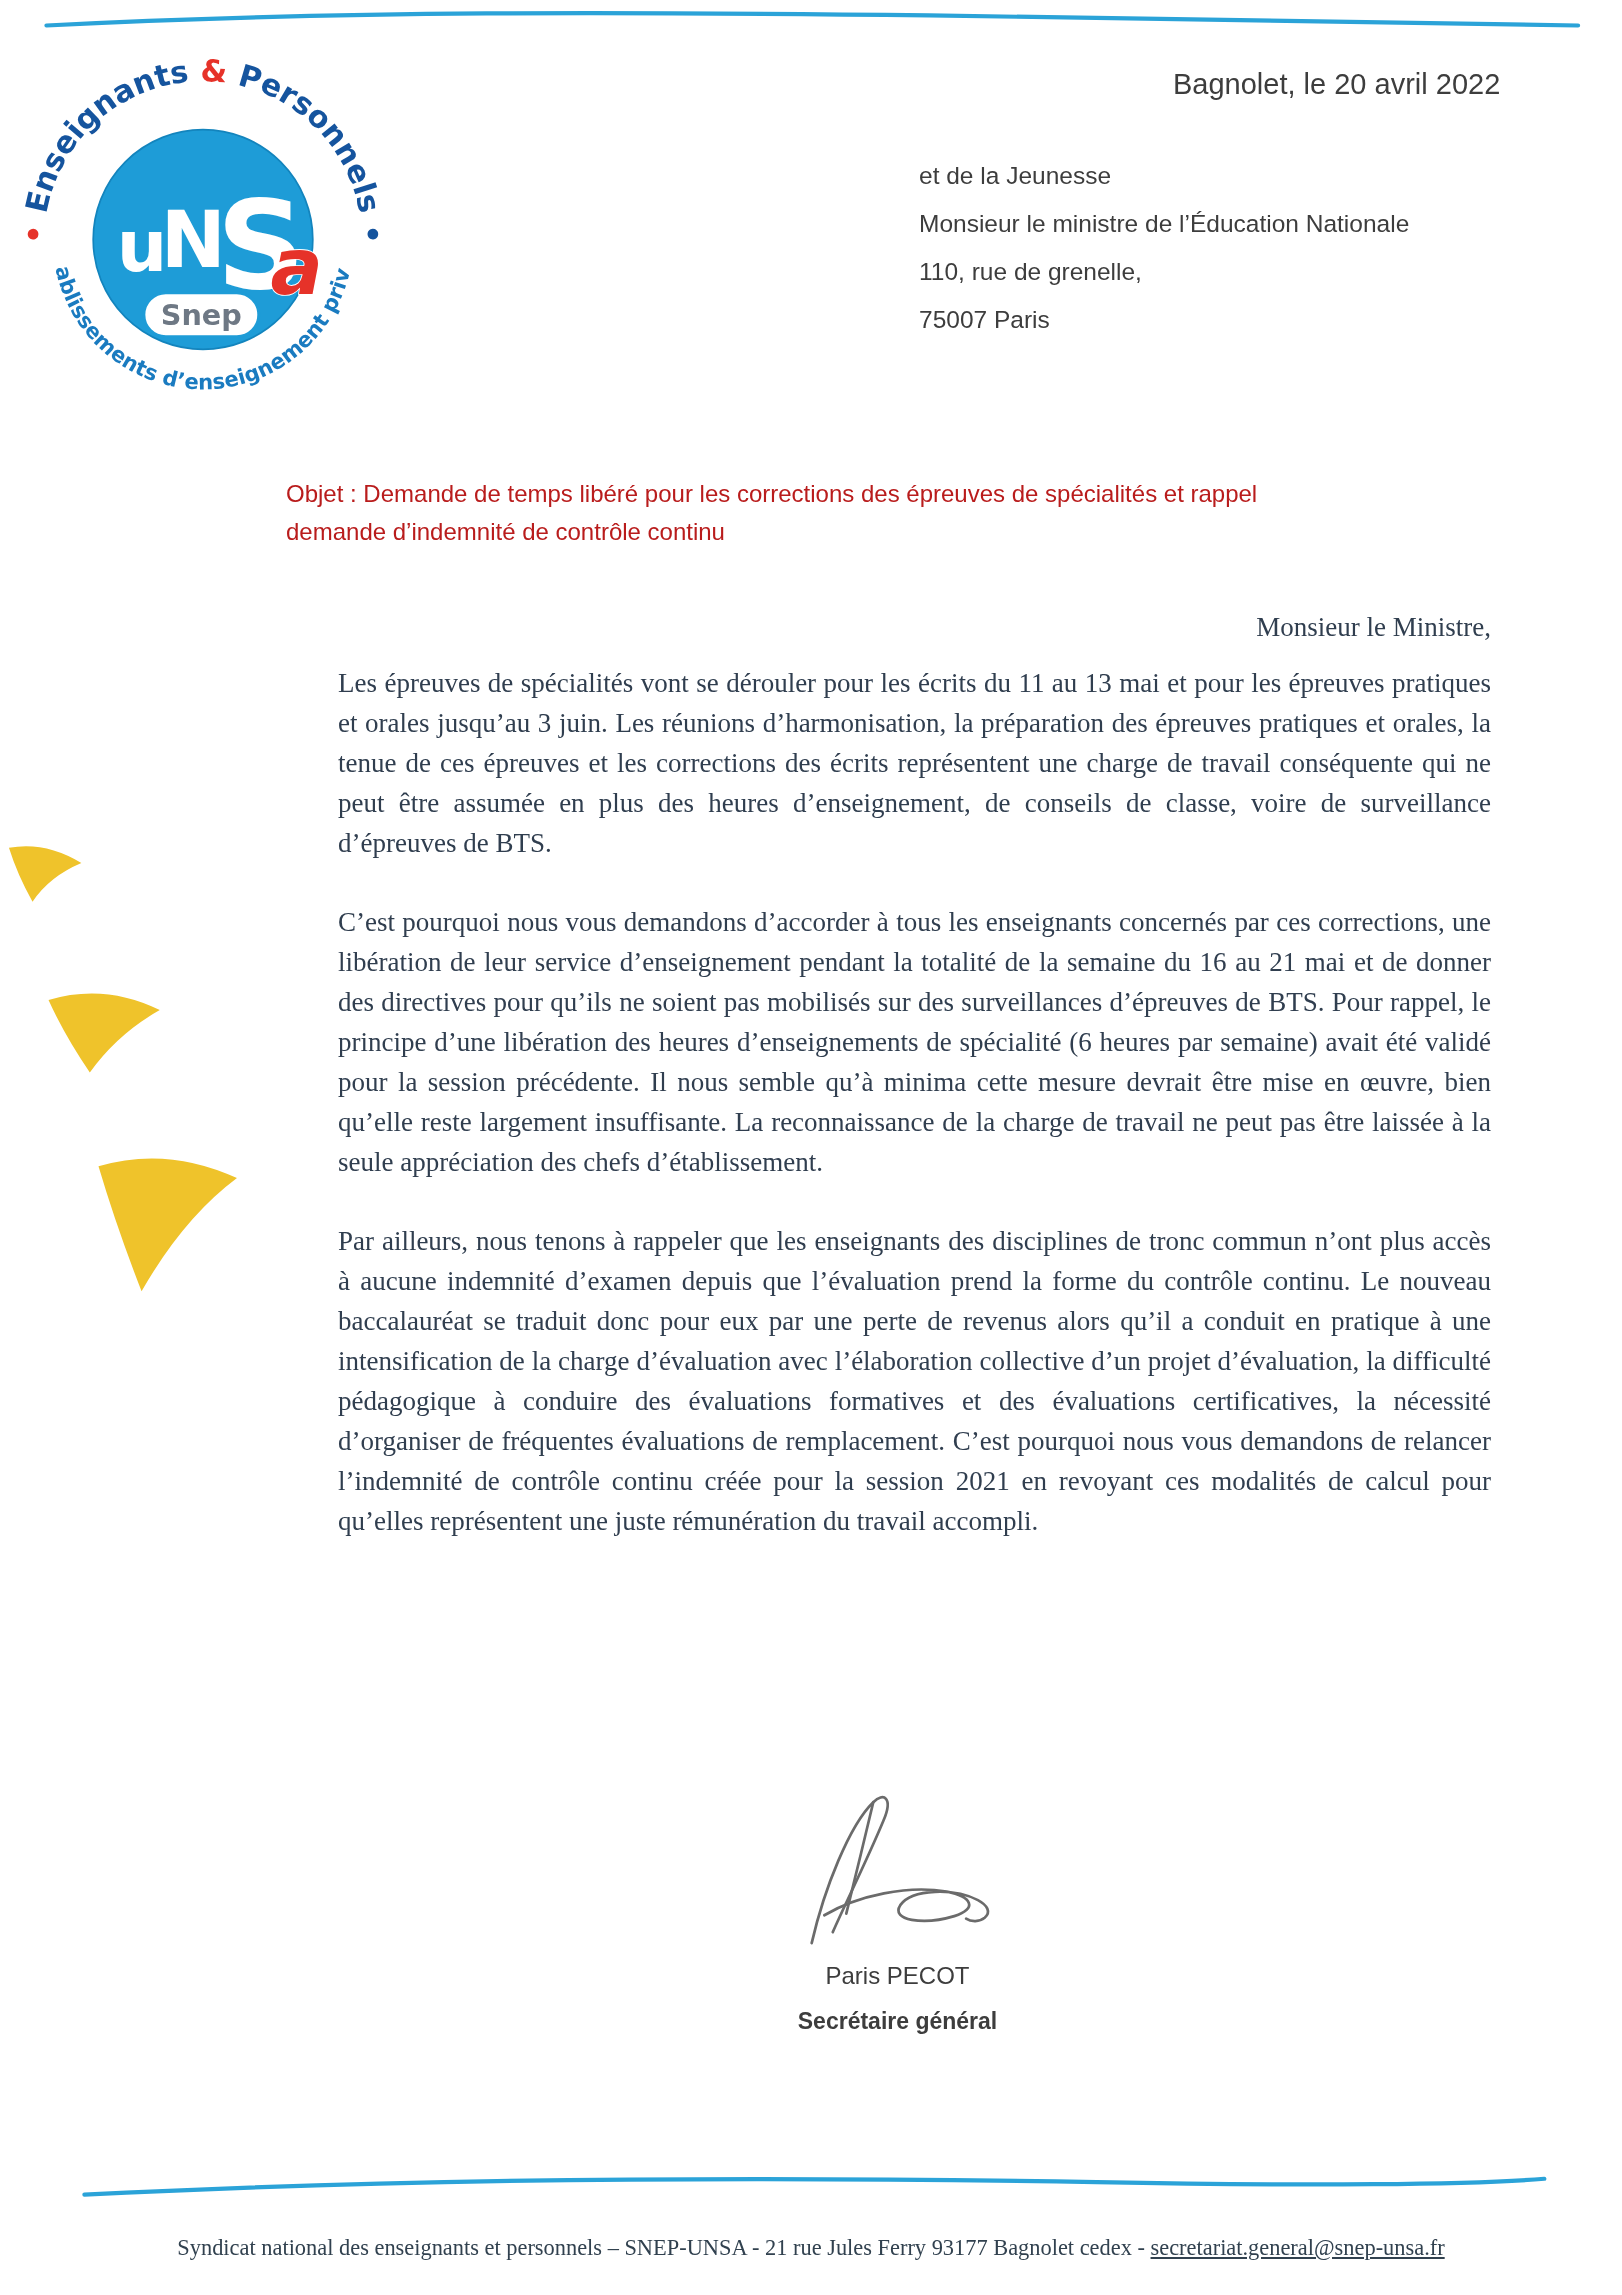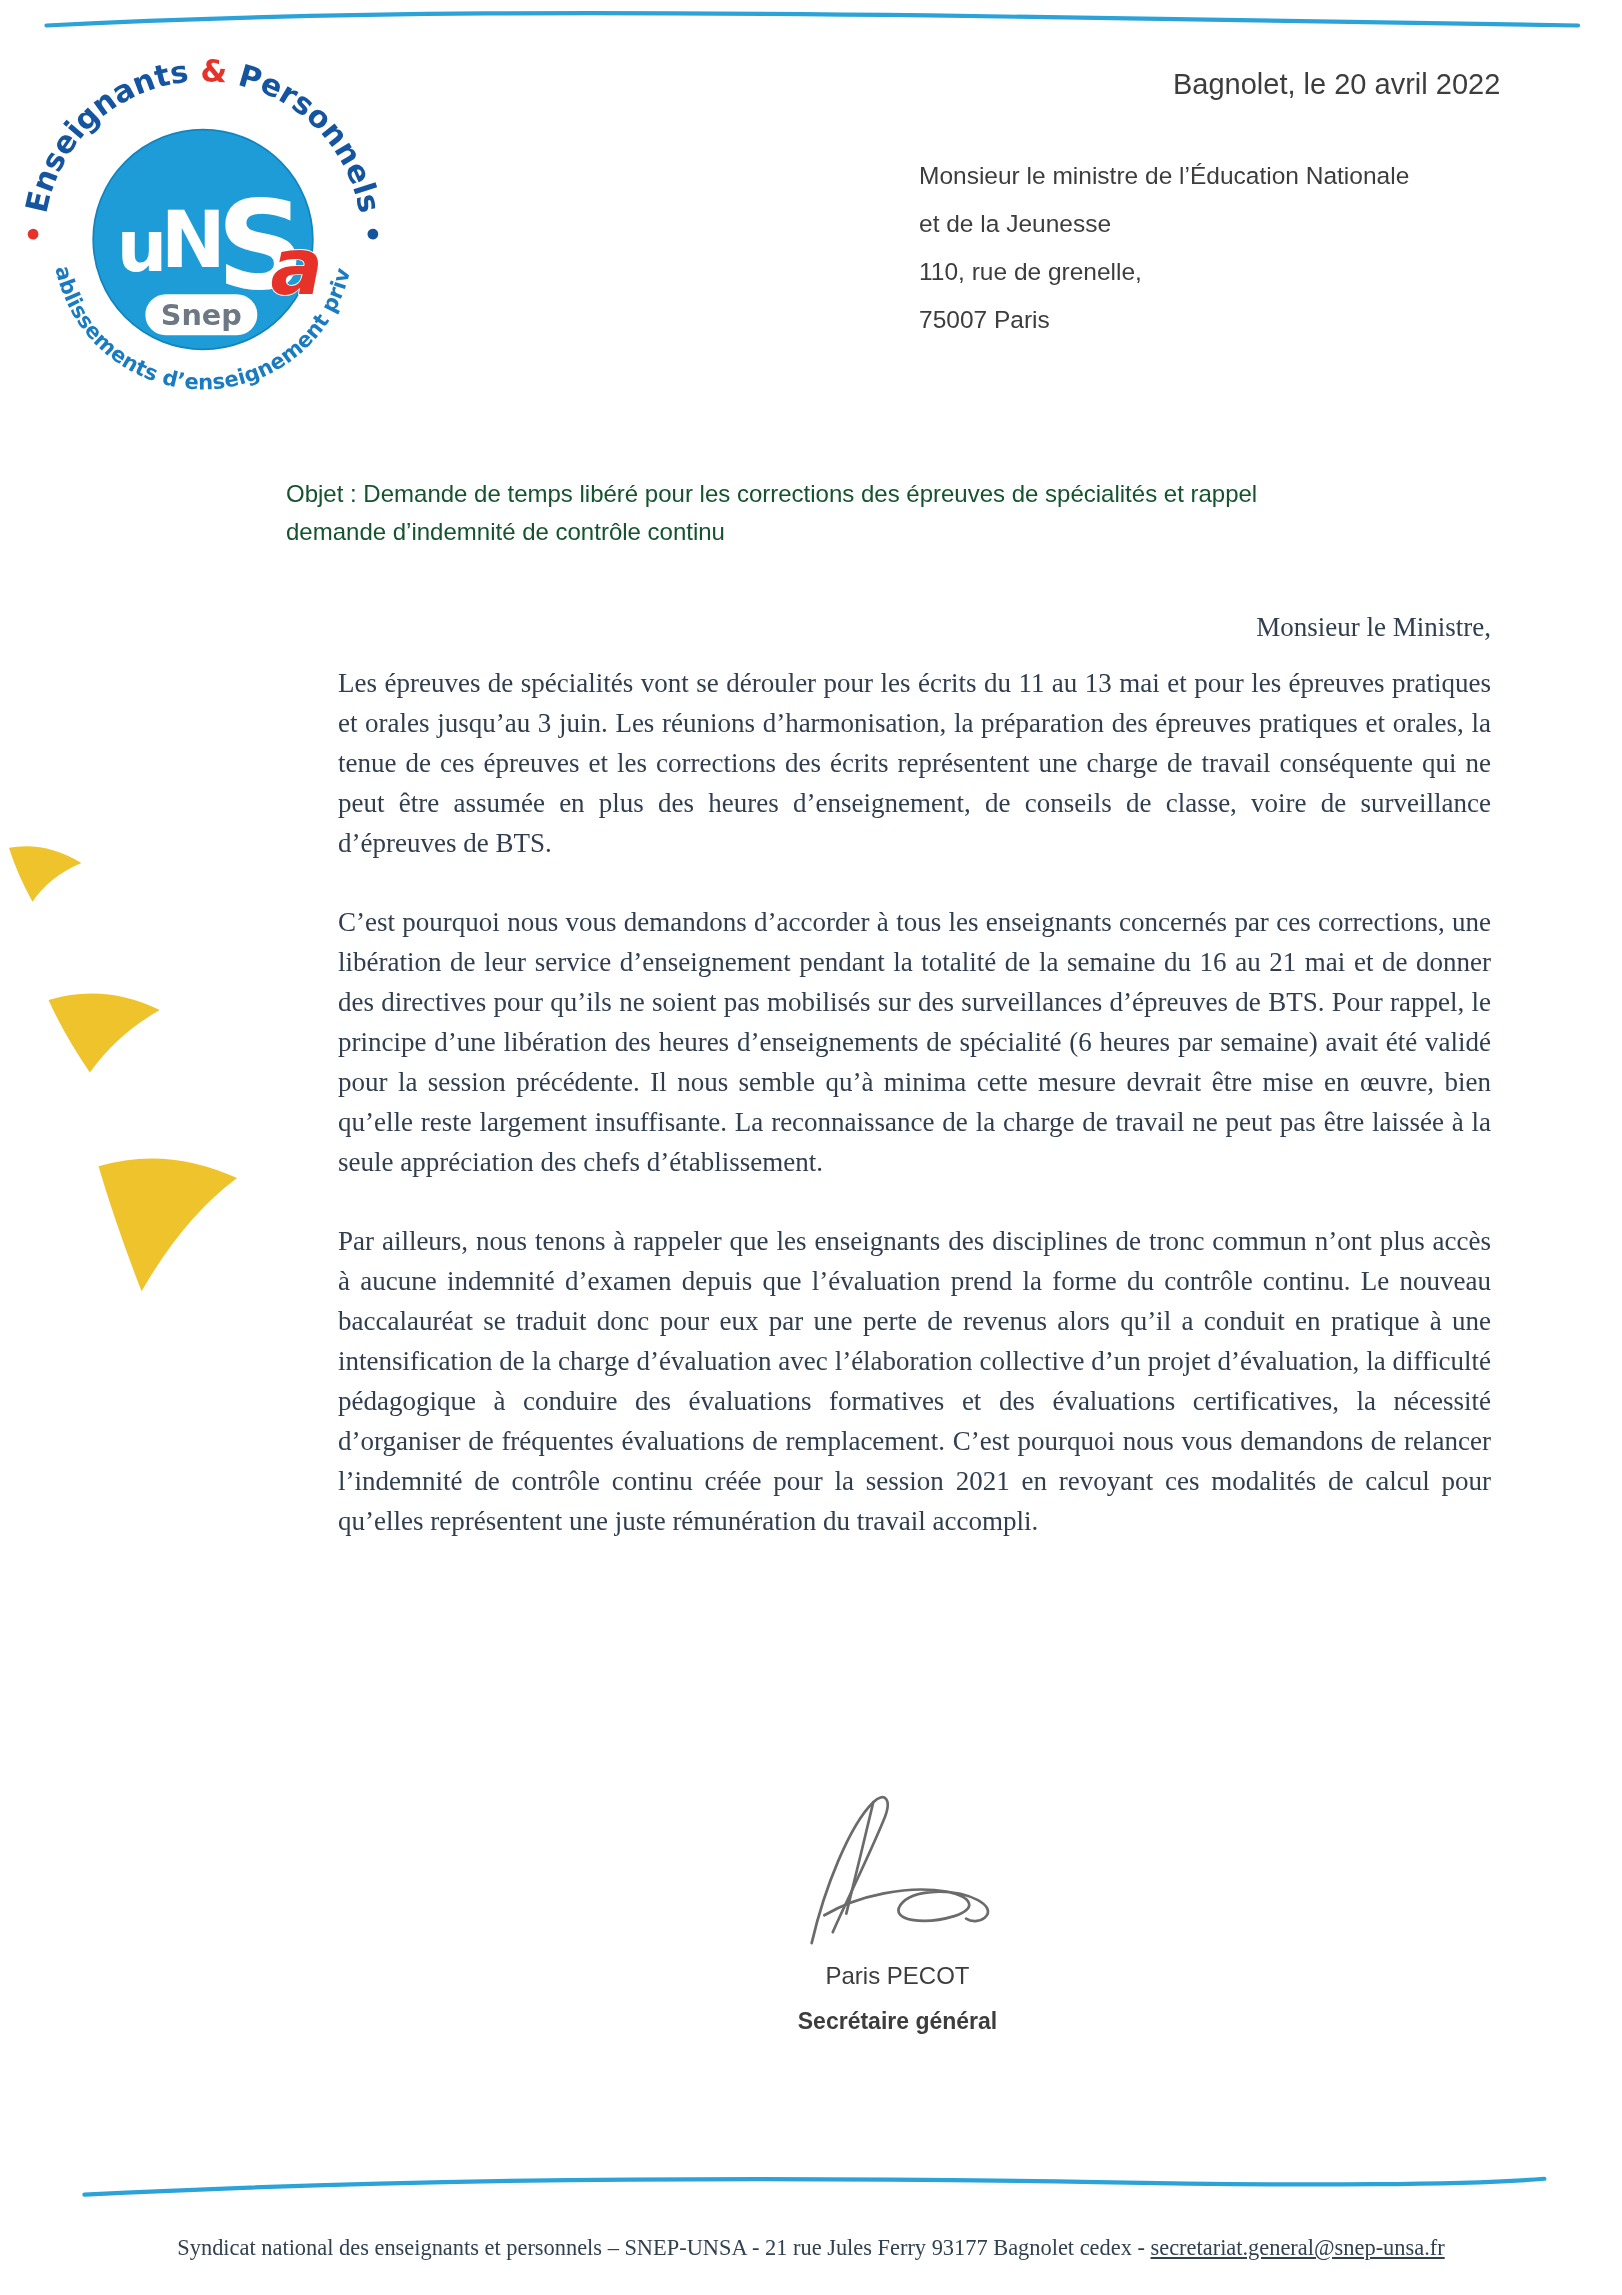--- a/index.html
+++ b/index.html
@@ -29,21 +29,21 @@
   .date {
     left: 1173px; top: 68px;
     font-size: 29px; color: #3d3d3d;
   }
   .recipient {
     left: 919px; top: 152px;
     font-size: 24.5px; color: #3d3d3d; line-height: 48px;
   }
   .subject {
     left: 286px; top: 475px; width: 988px;
-    font-size: 24px; color: #14532d; line-height: 38px;
+    font-size: 24px; color: #b91c1c; line-height: 38px;
   }
 
   
   .letter-body {
     left: 338px; top: 607px; width: 1153px;
     font-family: "Liberation Serif", serif;
     font-size: 27px; line-height: 40px; color: #303e4f;
     text-align: justify;
   }
   .letter-body p { margin: 12px 0 39px 0; }
@@ -108,22 +108,22 @@
       <g>
         <rect x="150" y="298" width="136" height="52" rx="26" fill="#ffffff" stroke="#1e9cd7" stroke-width="3.5"></rect>
         <text x="218" y="336" text-anchor="middle" font-family="DejaVu Sans, sans-serif" font-weight="bold" font-size="34" fill="#6e7884">Snep</text>
       </g>
     </svg>
   </div>
 
   <div class="abs date">Bagnolet, le 20 avril 2022</div>
 
   <div class="abs recipient">
+    <div>et de la Jeunesse</div>
     <div>Monsieur le ministre de l’Éducation Nationale</div>
-    <div>et de la Jeunesse</div>
     <div>110, rue de grenelle,</div>
     <div>75007 Paris</div>
   </div>
 
   <div class="abs subject">Objet : Demande de temps libéré pour les corrections des épreuves de spécialités et rappel demande d’indemnité de contrôle continu</div>
 
   <svg class="abs yellow-shape" style="left:6.8px; top:841px;" width="78" height="64" viewBox="0 0 92 76">
     <path d="M2,8 Q45,0 88,26 Q50,42 30,72 Q12,40 2,8 Z"></path>
   </svg>
   <svg class="abs yellow-shape" style="left:46px; top:983px;" width="118" height="93" viewBox="0 0 140 110">

